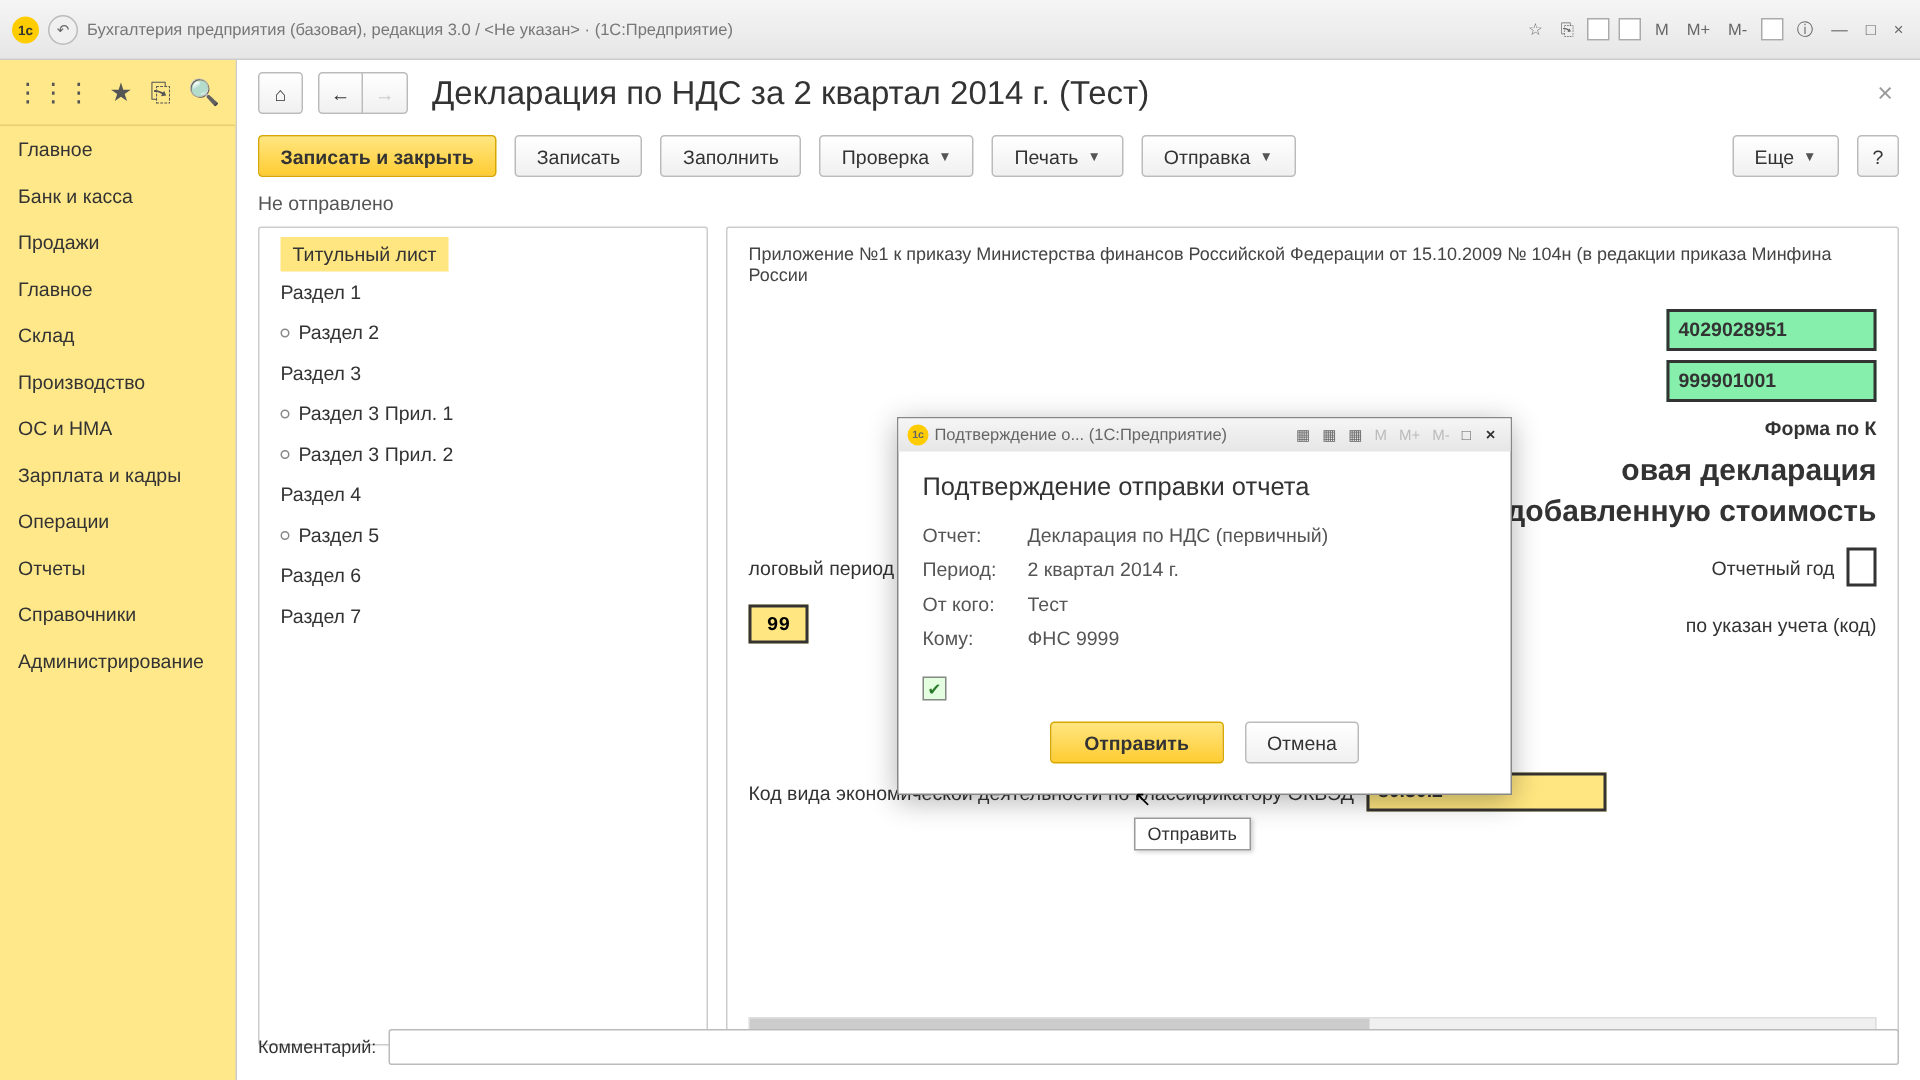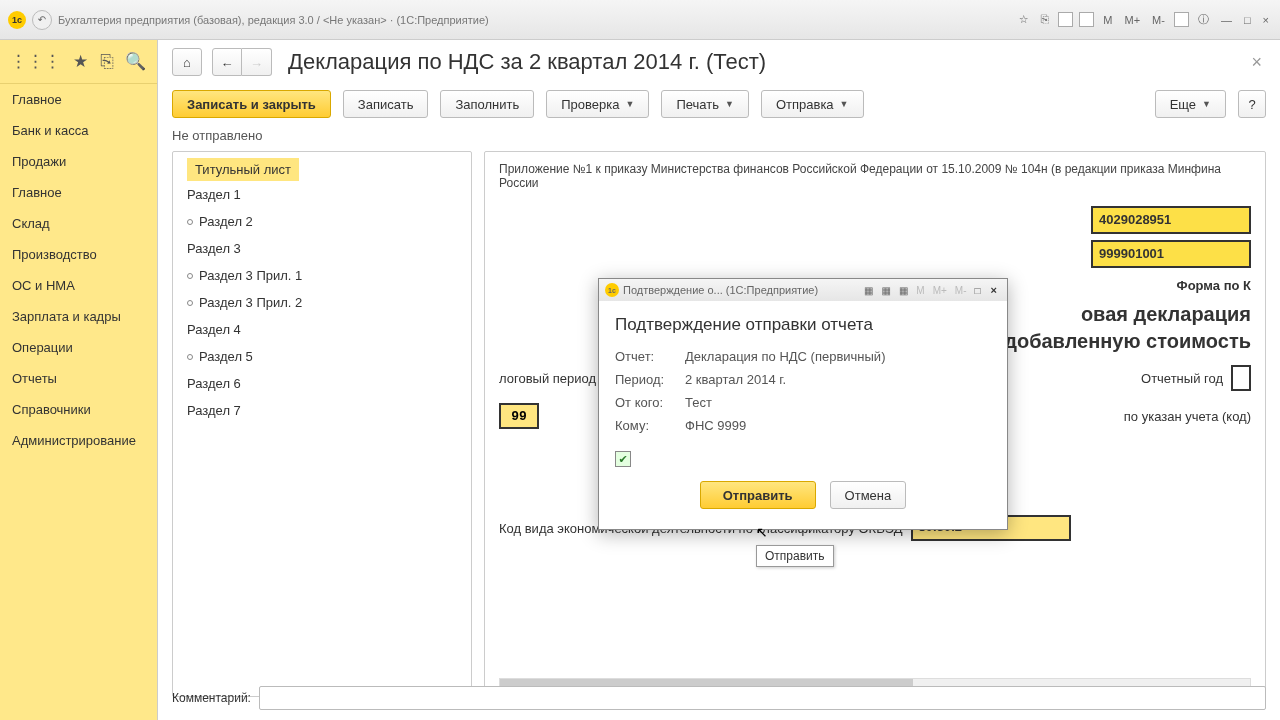--- a/index.html
+++ b/index.html
@@ -32,21 +32,21 @@
 .btn.help { width:28px; padding:0; justify-content:center; }
 .status { padding:4px 14px 8px; font-size:13px; color:#555; }
 .body-area { display:flex; padding:0 14px 14px; gap:12px; height:560px; }
 .nav-panel { width:300px; border:1px solid #ccc; border-radius:2px; padding:6px 0; background:#fff; }
 .nav-item { padding:6px 14px; font-size:13px; color:#333; cursor:pointer; display:flex; align-items:center; gap:6px; }
 .nav-item.active { background:#ffe680; display:inline-block; margin-left:14px; padding:4px 8px; }
 .nav-item .dot { width:6px; height:6px; border:1px solid #888; border-radius:50%; background:#fff; }
 .doc-panel { flex:1; border:1px solid #ccc; border-radius:2px; padding:10px 14px; background:#fff; position:relative; overflow:hidden; }
 .doc-top { font-size:12px; color:#444; margin-bottom:16px; }
 .field-row { display:flex; justify-content:flex-end; margin:6px 0; align-items:center; }
-.field-box { width:160px; height:28px; border:2px solid #333; padding:4px 6px; font-size:13px; font-weight:bold; background:#fde047; }
+.field-box { width:140px; height:28px; border:2px solid #333; padding:4px 6px; font-size:13px; font-weight:bold; background:#86efac; }
 .form-label { text-align:right; font-size:13px; margin:10px 0; font-weight:bold; }
 .doc-title-big { font-size:20px; font-weight:bold; text-align:center; margin:4px 0; }
 .row-inline { display:flex; align-items:center; gap:8px; margin:12px 0; font-size:13px; justify-content:flex-end; }
 .small-box { width:40px; height:26px; border:2px solid #333; text-align:center; font-size:13px; font-weight:bold; }
 .small-box.y { background:#ffe680;font-family:Liberation Mono, monospace; }
 .taxpayer { text-align:center; margin-top:30px; }
 .taxpayer .name { font-size:15px; font-weight:bold; border-bottom:1px solid #333; display:inline-block; padding:0 80px 2px; }
 .taxpayer .sub { font-size:11px; color:#555; }
 .okved-row { display:flex; align-items:center; gap:8px; margin-top:24px; font-size:13px; }
 .okved-box { width:160px; height:26px; border:2px solid #333; background:#ffe680; padding:2px 6px; font-weight:bold; }

